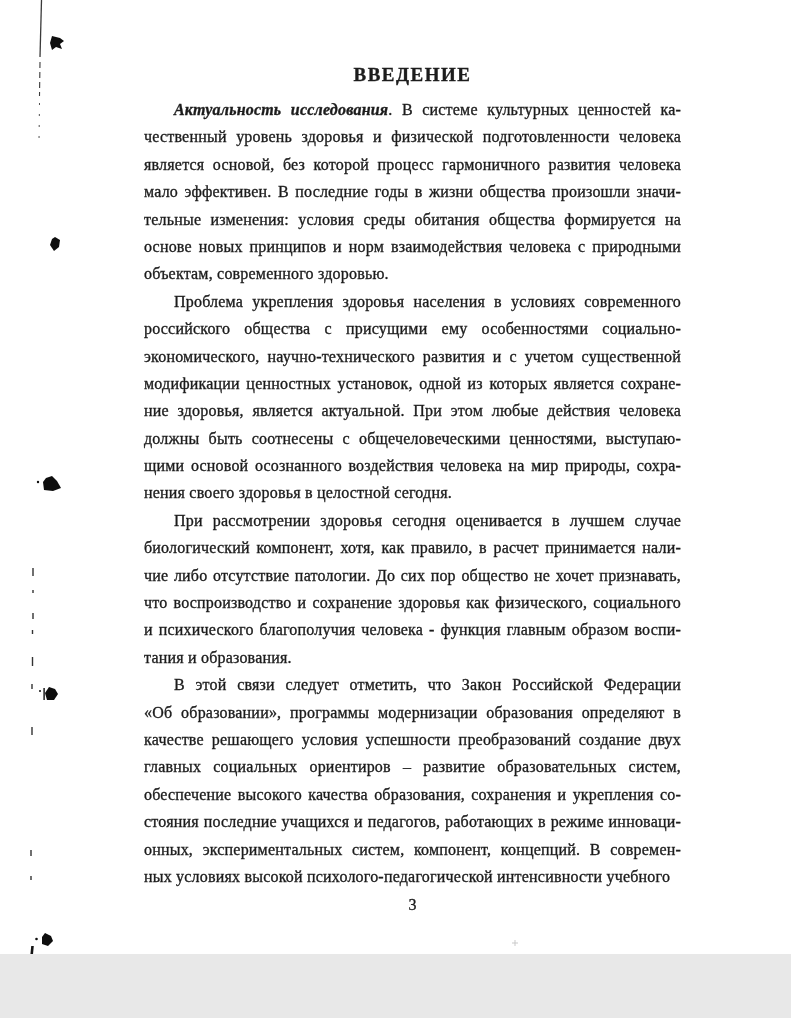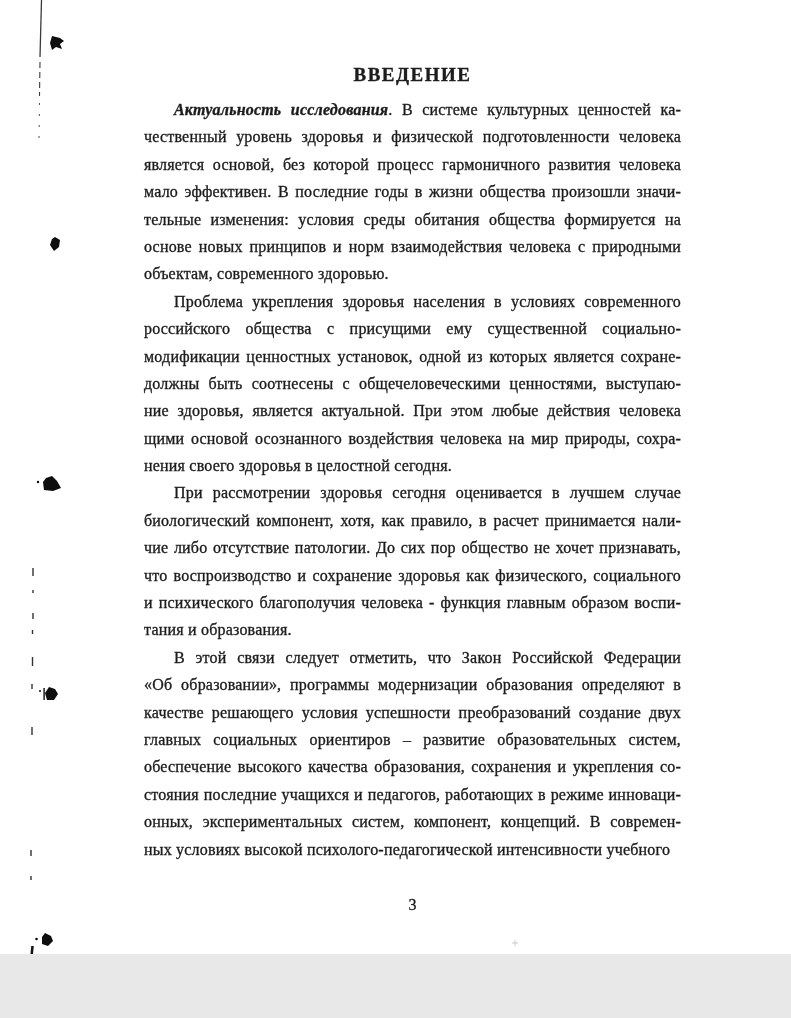--- a/index.html
+++ b/index.html
@@ -86,24 +86,25 @@
           <div class="line first"><em class="lead">Актуальность исследования</em>. В системе культурных ценностей ка-</div>
           <div class="line">чественный уровень здоровья и физической подготовленности человека</div>
           <div class="line">является основой, без которой процесс гармоничного развития человека</div>
           <div class="line">мало эффективен. В последние годы в жизни общества произошли значи-</div>
           <div class="line">тельные изменения: условия среды обитания общества формируется на</div>
           <div class="line">основе новых принципов и норм взаимодействия человека с природными</div>
           <div class="line last">объектам, современного здоровью.</div>
         </div>
         <div class="para">
           <div class="line first">Проблема укрепления здоровья населения в условиях современного</div>
-          <div class="line">российского общества с присущими ему существенной социально-</div>
+          <div class="line">российского общества с присущими ему особенностями социально-</div>
+          <div class="line">экономического, научно-технического развития и с учетом существенной</div>
           <div class="line">модификации ценностных установок, одной из которых является сохране-</div>
+          <div class="line">ние здоровья, является актуальной. При этом любые действия человека</div>
           <div class="line">должны быть соотнесены с общечеловеческими ценностями, выступаю-</div>
-          <div class="line">ние здоровья, является актуальной. При этом любые действия человека</div>
           <div class="line">щими основой осознанного воздействия человека на мир природы, сохра-</div>
           <div class="line last">нения своего здоровья в целостной сегодня.</div>
         </div>
         <div class="para">
           <div class="line first">При рассмотрении здоровья сегодня оценивается в лучшем случае</div>
           <div class="line">биологический компонент, хотя, как правило, в расчет принимается нали-</div>
           <div class="line">чие либо отсутствие патологии. До сих пор общество не хочет признавать,</div>
           <div class="line">что воспроизводство и сохранение здоровья как физического, социального</div>
           <div class="line">и психического благополучия человека - функция главным образом воспи-</div>
           <div class="line last">тания и образования.</div>

